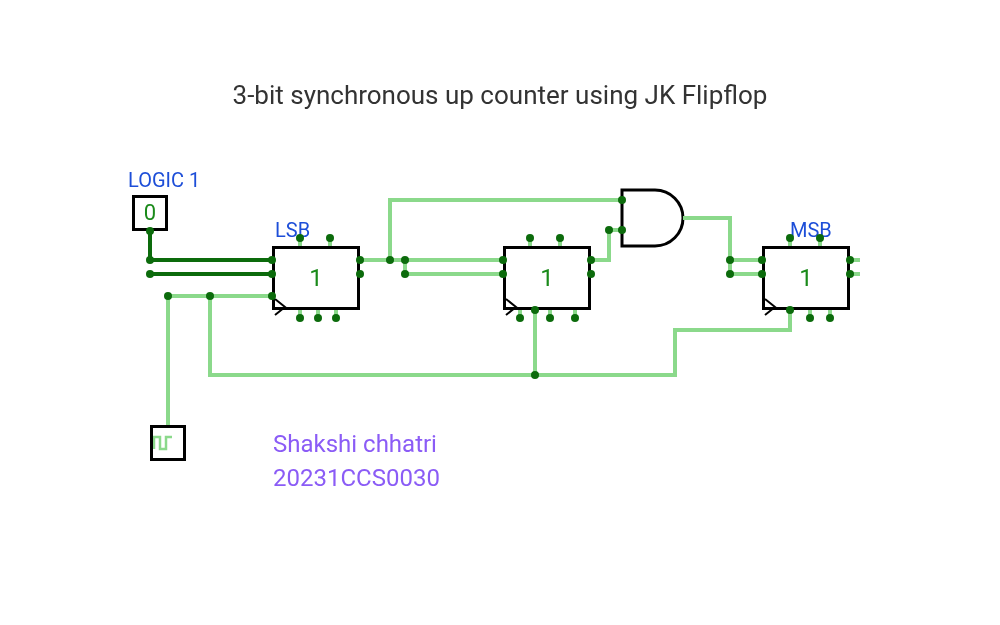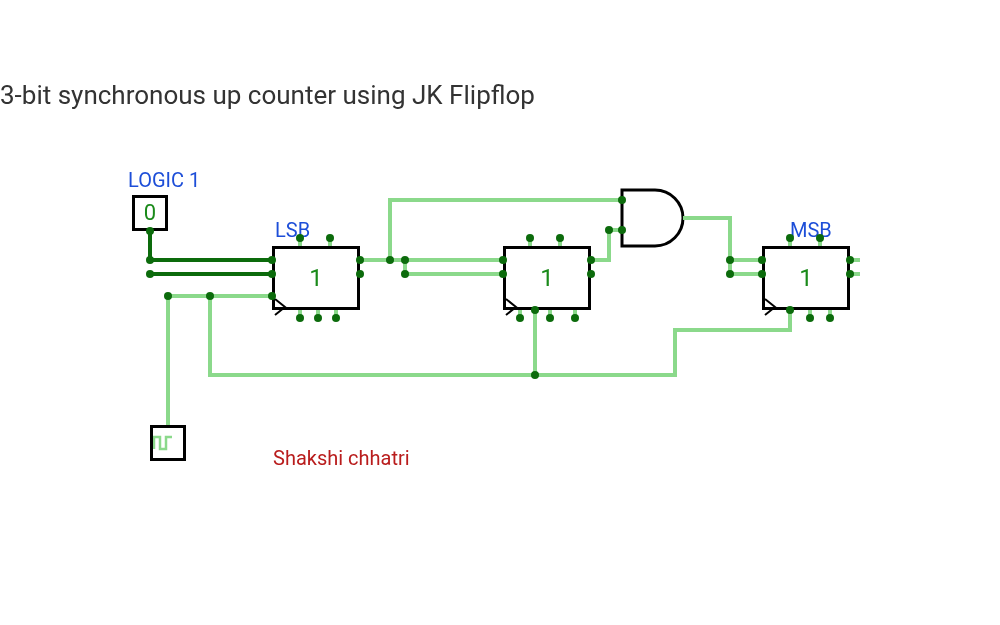--- a/index.html
+++ b/index.html
@@ -9,20 +9,21 @@
     height: 625px;
     background: #ffffff;
     font-family: -apple-system, BlinkMacSystemFont, "Segoe UI", Roboto, sans-serif;
     position: relative;
   }
   .title {
     position: absolute;
     top: 80px;
     left: 0;
     right: 0;
+    text-align: center;
     font-size: 26px;
     color: #333;
     font-weight: 400;
   }
   .label {
     position: absolute;
     font-size: 20px;
     color: #1d4ed8;
     font-weight: 400;
   }
@@ -56,24 +57,23 @@
   svg.wires {
     position: absolute;
     top: 0;
     left: 0;
     width: 1000px;
     height: 625px;
     pointer-events: none;
   }
   .author {
     position: absolute;
-    font-size: 20px;
-    color: #b91c1c;
+    font-size: 24px;
+    color: #8b5cf6;
     line-height: 1.4;
-    margin-top: 16px;
   }
 </style>
 </head>
 <body>
 
 <div class="title">3-bit synchronous up counter using JK Flipflop</div>
 
 <div class="label" style="left:128px; top:168px;">LOGIC 1</div>
 <div class="label" style="left:275px; top:218px;">LSB</div>
 <div class="label" style="left:790px; top:218px;text-align:right;">MSB</div>
@@ -95,20 +95,21 @@
 </div>
 
 <div class="component" style="left:150px; top:425px; width:36px; height:36px;">
   <svg class="clock-icon" viewBox="0 0 20 16">
     <path d="M 1 14 L 1 2 L 7 2 L 7 14 L 13 14 L 13 2 L 19 2" stroke="#8bd98b" stroke-width="2.5" fill="none"></path>
   </svg>
 </div>
 
 <div class="author" style="left:273px; top:428px;">
   <div>Shakshi chhatri</div>
+  <div>20231CCS0030</div>
 </div>
 
 <svg class="wires">
 
   <path d="M 275 299 L 285 307 L 275 315" stroke="#000" stroke-width="2" fill="none"></path>
   <path d="M 506 299 L 516 307 L 506 315" stroke="#000" stroke-width="2" fill="none"></path>
   <path d="M 765 299 L 775 307 L 765 315" stroke="#000" stroke-width="2" fill="none"></path>
 
   <path d="M 622 190 L 655 190 A 28 28 0 0 1 655 246 L 622 246 Z" stroke="#000" stroke-width="3" fill="#fff"></path>
 

